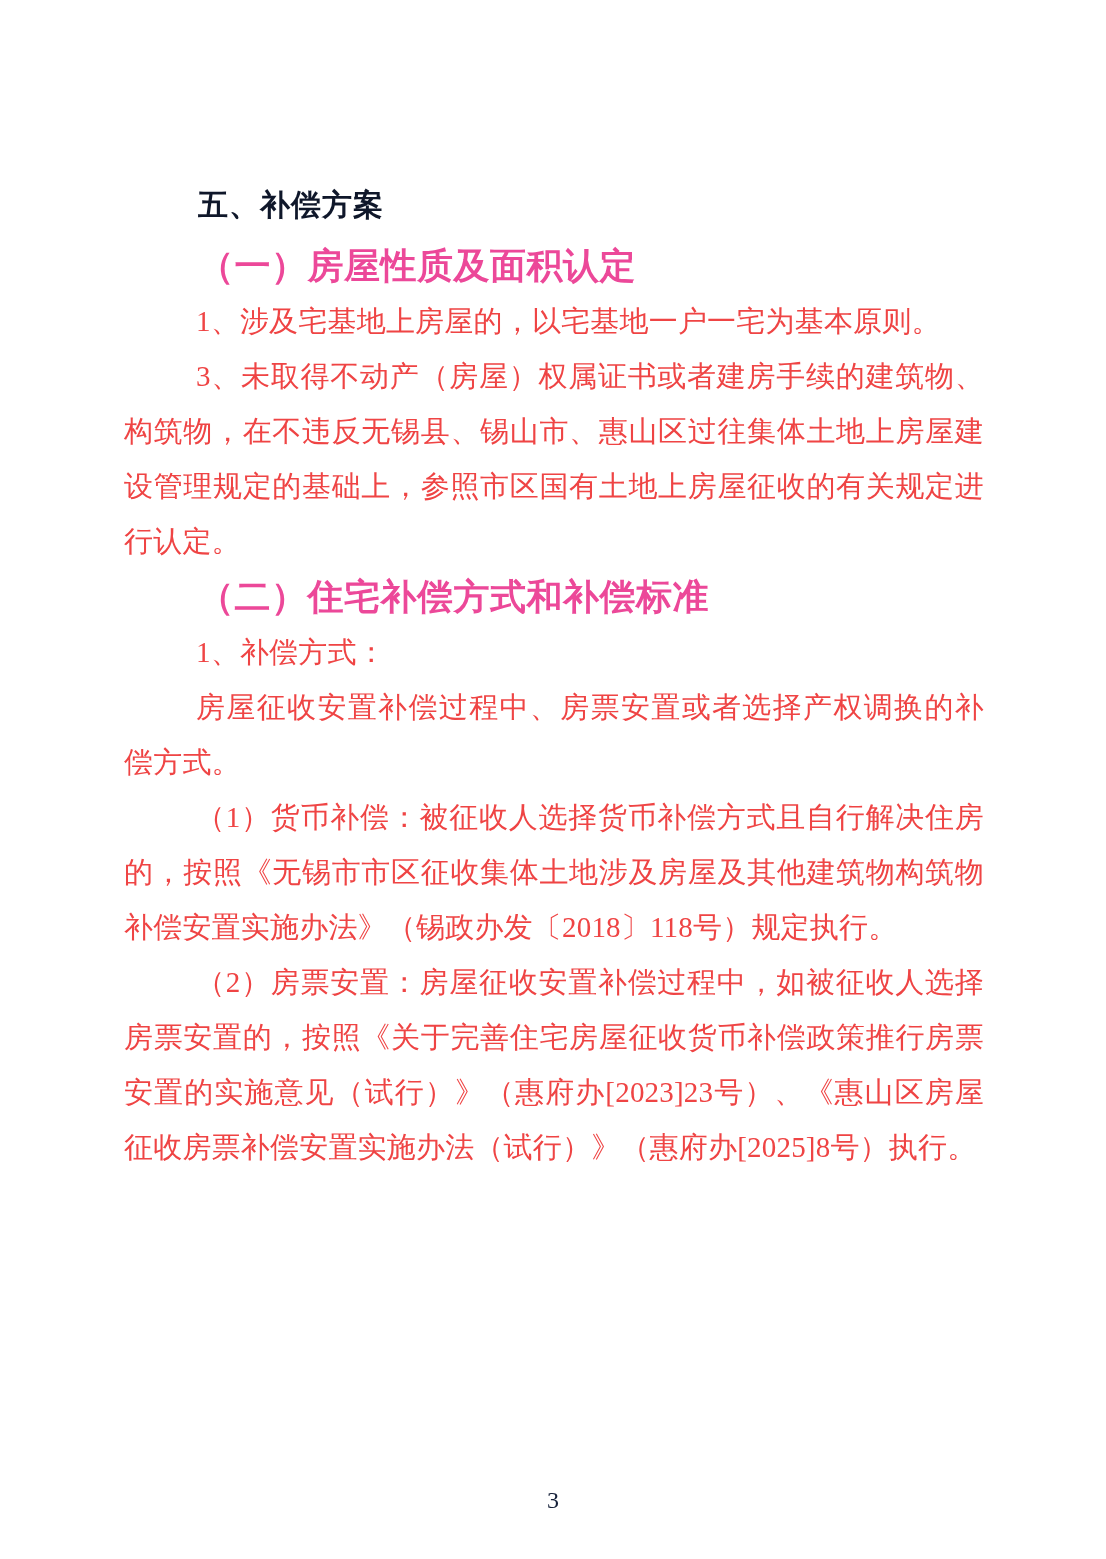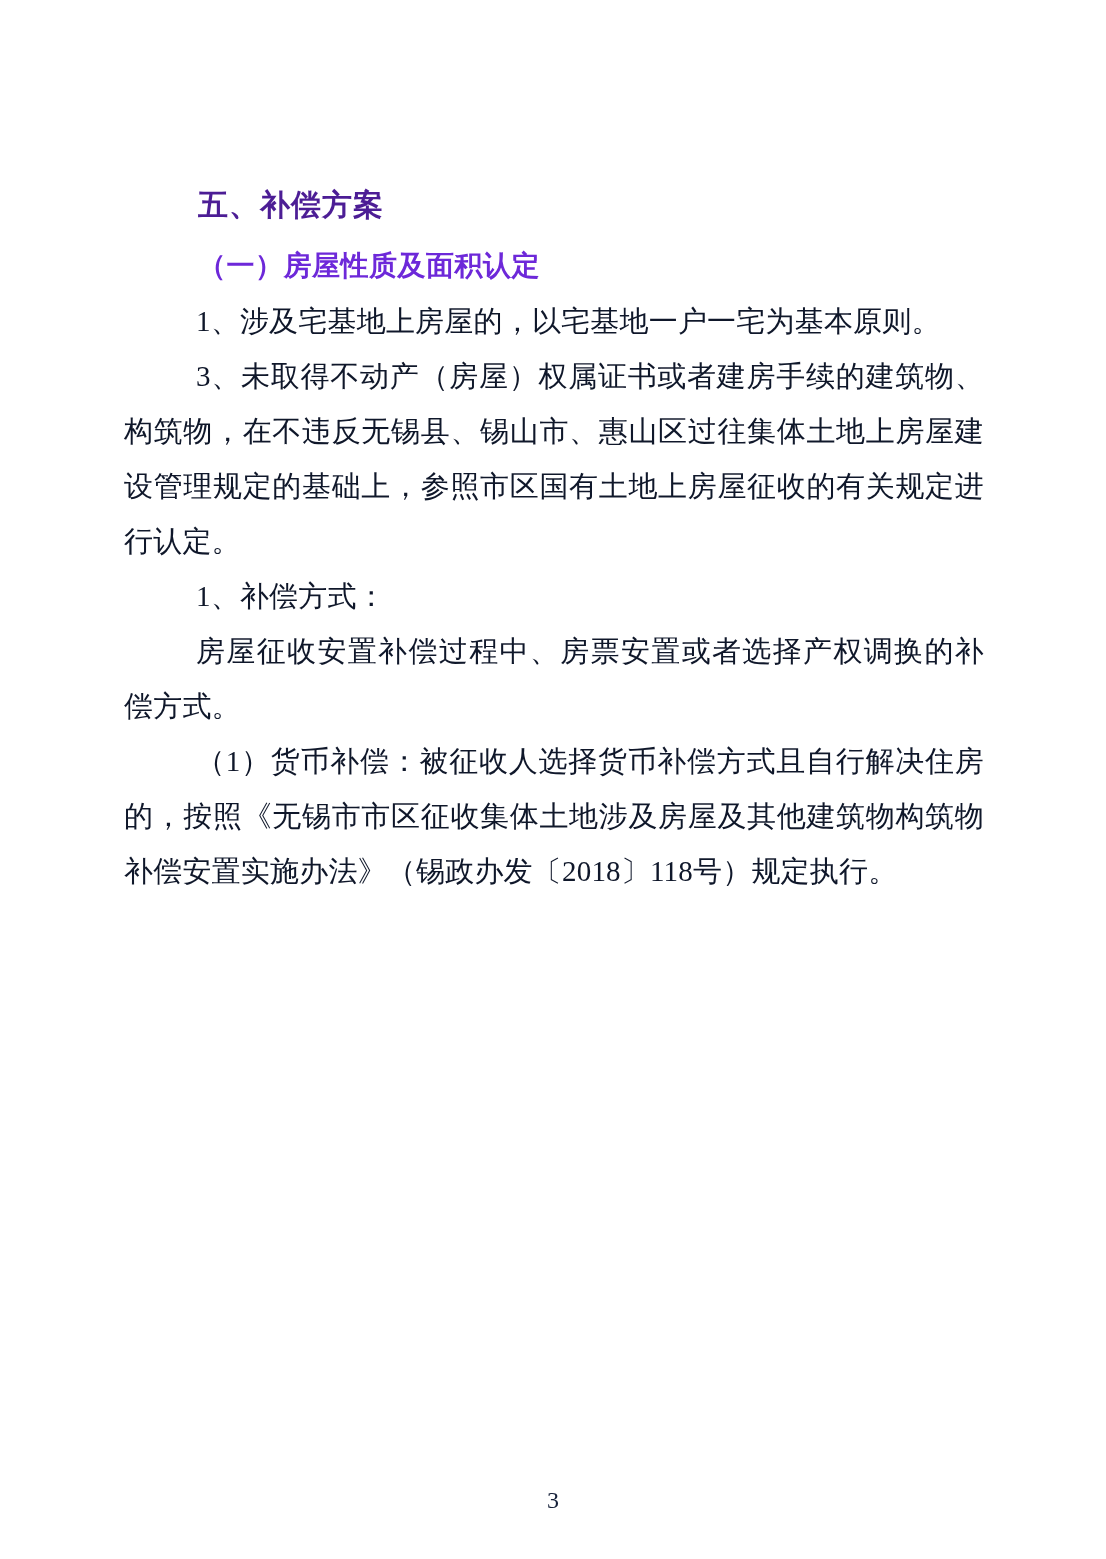--- a/index.html
+++ b/index.html
@@ -24,40 +24,40 @@
     width: 860px;
   }
   .heading {
     font-family: "Liberation Sans", "DejaVu Sans", sans-serif;
     font-weight: bold;
     font-size: 30px;
     line-height: 54px;
     letter-spacing: 1px;
     margin: 0 0 6px 0;
     padding-left: 74px;
-    color: #4c1d95;
+    color: #0f172a;
   }
   .subheading {
     font-family: "Liberation Sans", "DejaVu Sans", sans-serif;
     font-weight: bold;
-    font-size: 28px;
+    font-size: 36px;
     line-height: 56px;
     letter-spacing: 0.5px;
     margin: 0;
     padding-left: 74px;
-    color: #6d28d9;
+    color: #ec4899;
   }
   .para {
     font-size: 29px;
     line-height: 55px;
     margin: 0;
     text-align: justify;
     text-justify: inter-ideograph;
     letter-spacing: 0.2px;
-    color: #0f172a;
+    color: #ef4444;
   }
   .para.indent {
     text-indent: 72px;
   }
   .pagenum {
     position: absolute;
     left: 0;
     right: 0;
     top: 1487px;
     text-align: center;
@@ -74,24 +74,26 @@
 
     <h1 class="heading">五、补偿方案</h1>
 
     <h2 class="subheading">（一）房屋性质及面积认定</h2>
 
     <p class="para indent">1、涉及宅基地上房屋的，以宅基地一户一宅为基本原则。</p>
 
 
     <p class="para indent">3、未取得不动产（房屋）权属证书或者建房手续的建筑物、构筑物，在不违反无锡县、锡山市、惠山区过往集体土地上房屋建设管理规定的基础上，参照市区国有土地上房屋征收的有关规定进行认定。</p>
 
+    <h2 class="subheading">（二）住宅补偿方式和补偿标准</h2>
 
     <p class="para indent">1、补偿方式：</p>
 
     <p class="para indent">房屋征收安置补偿过程中、房票安置或者选择产权调换的补偿方式。</p>
 
     <p class="para indent">（1）货币补偿：被征收人选择货币补偿方式且自行解决住房的，按照《无锡市市区征收集体土地涉及房屋及其他建筑物构筑物补偿安置实施办法》（锡政办发〔2018〕118号）规定执行。</p>
 
+    <p class="para indent">（2）房票安置：房屋征收安置补偿过程中，如被征收人选择房票安置的，按照《关于完善住宅房屋征收货币补偿政策推行房票安置的实施意见（试行）》（惠府办[2023]23号）、《惠山区房屋征收房票补偿安置实施办法（试行）》（惠府办[2025]8号）执行。</p>
 
   </div>
 
   <div class="pagenum">3</div>
 </div>
 
 </body></html>

